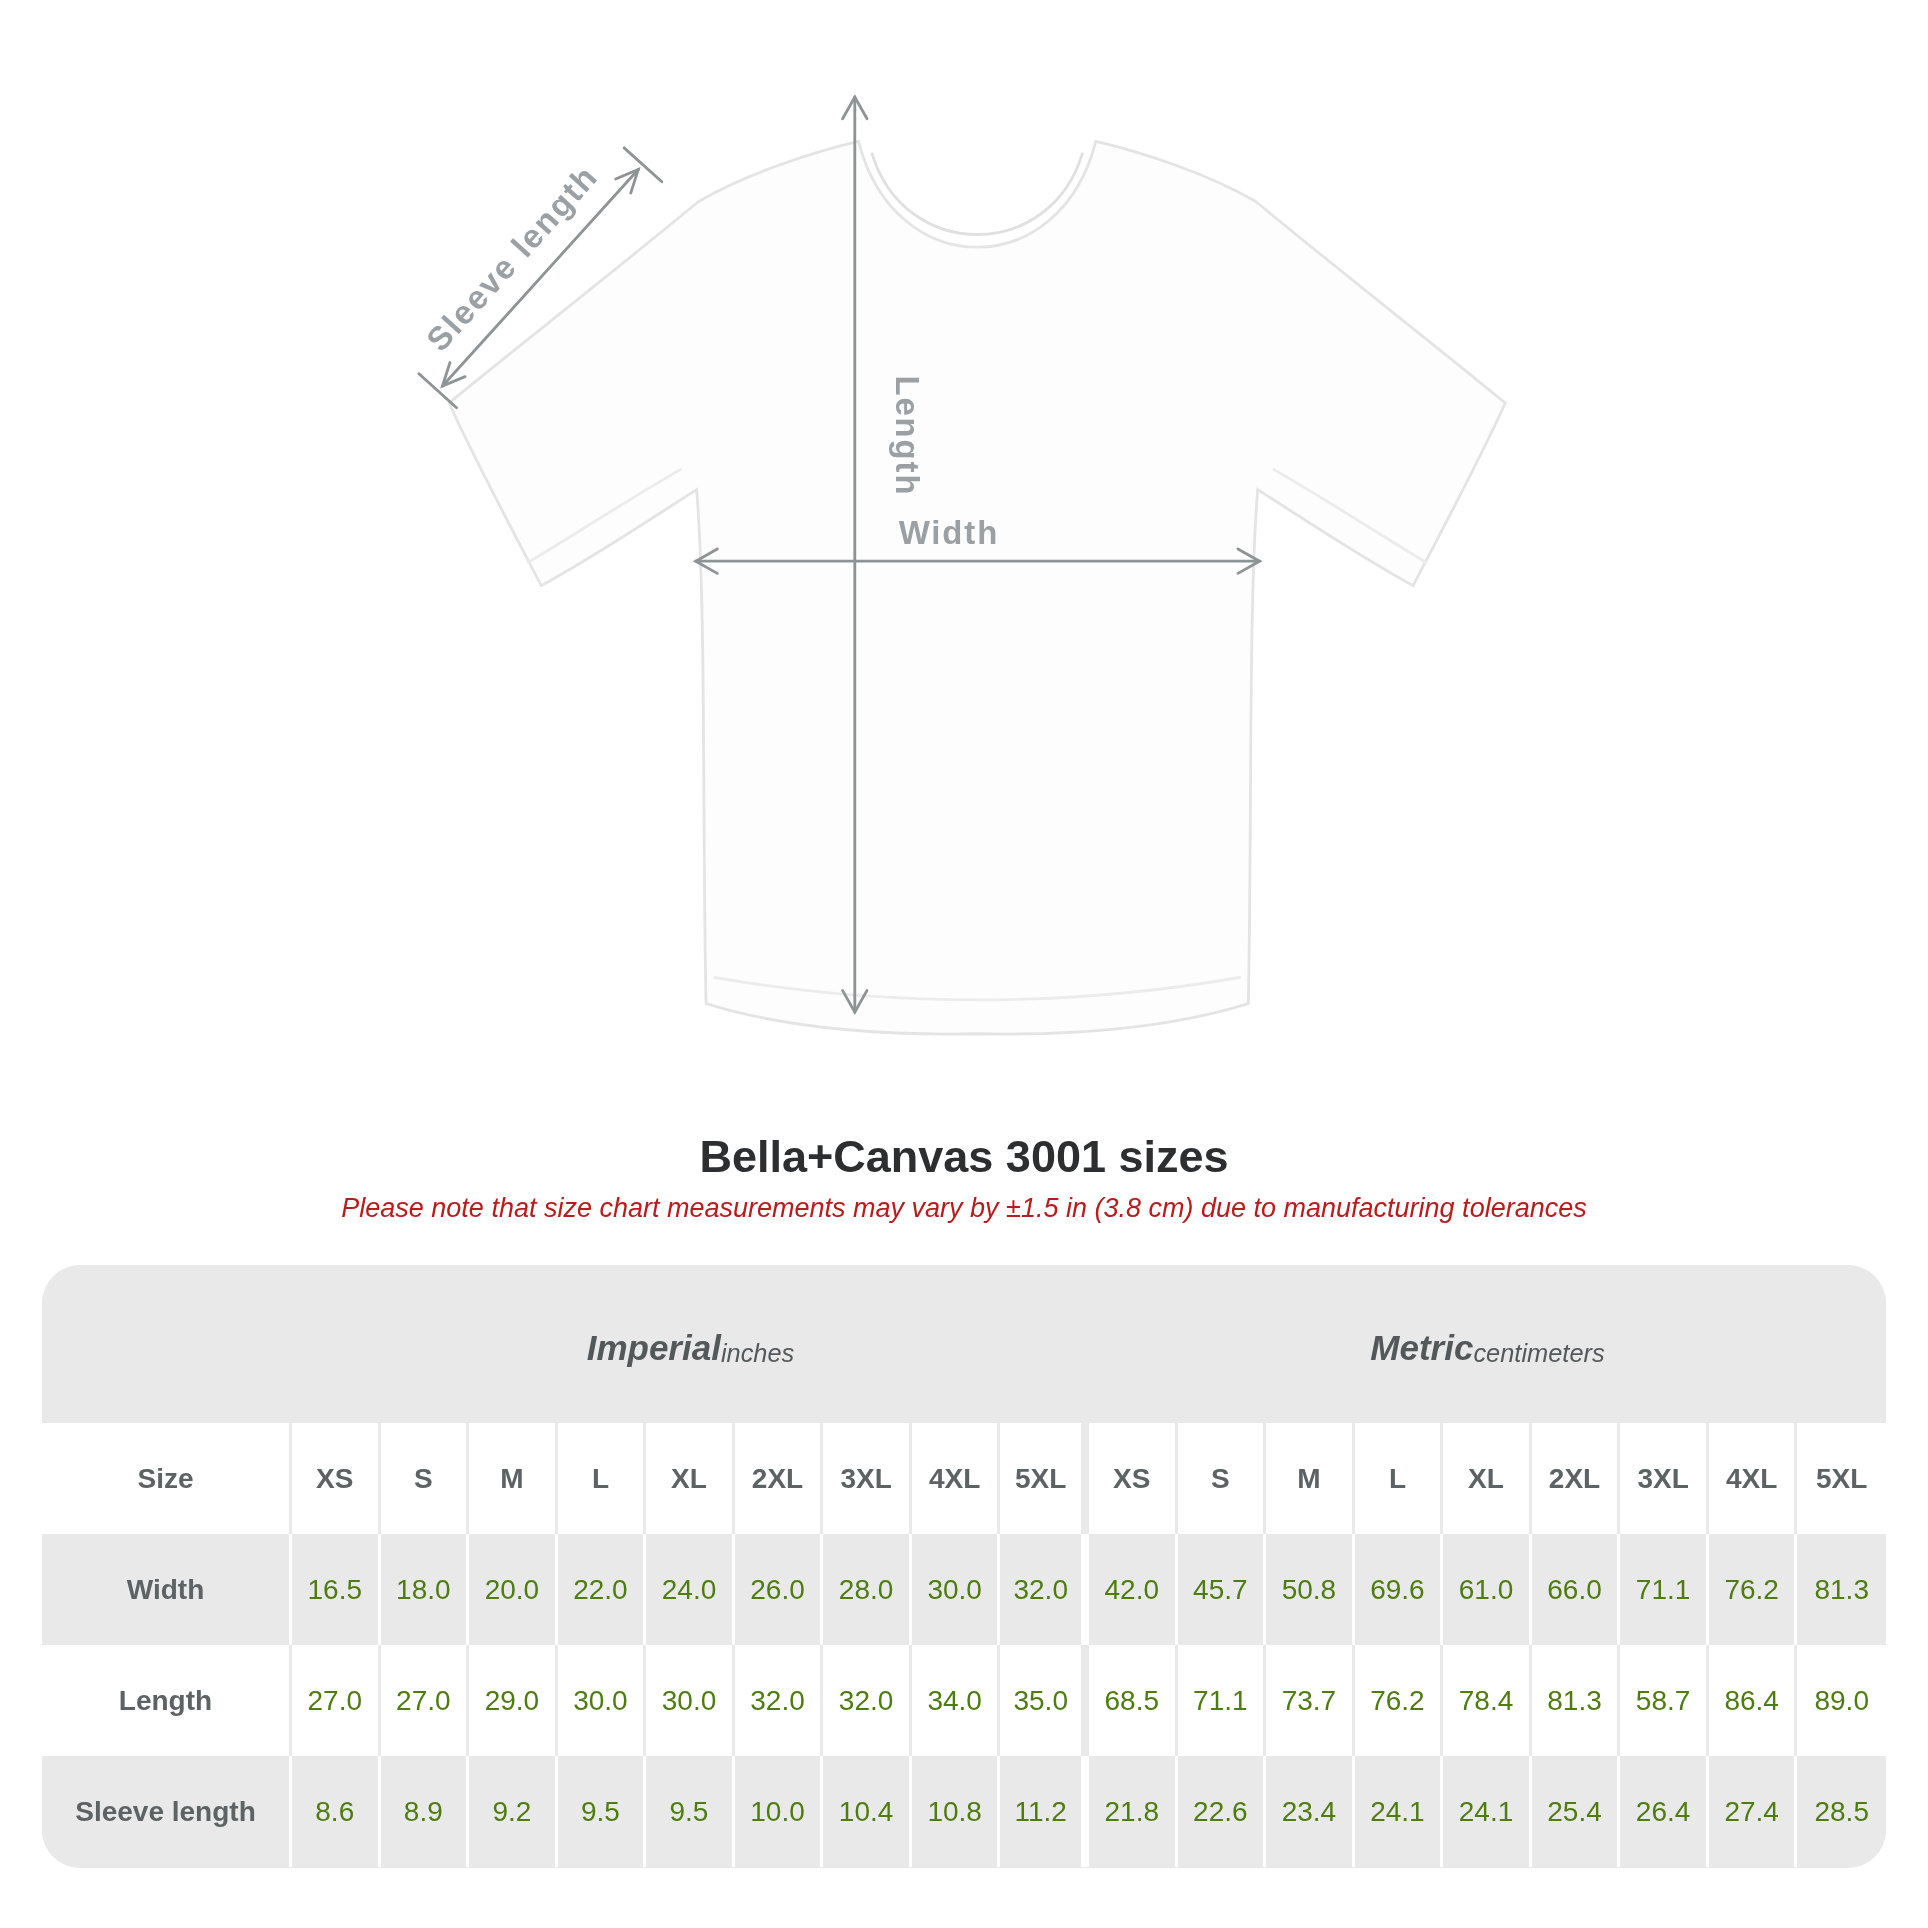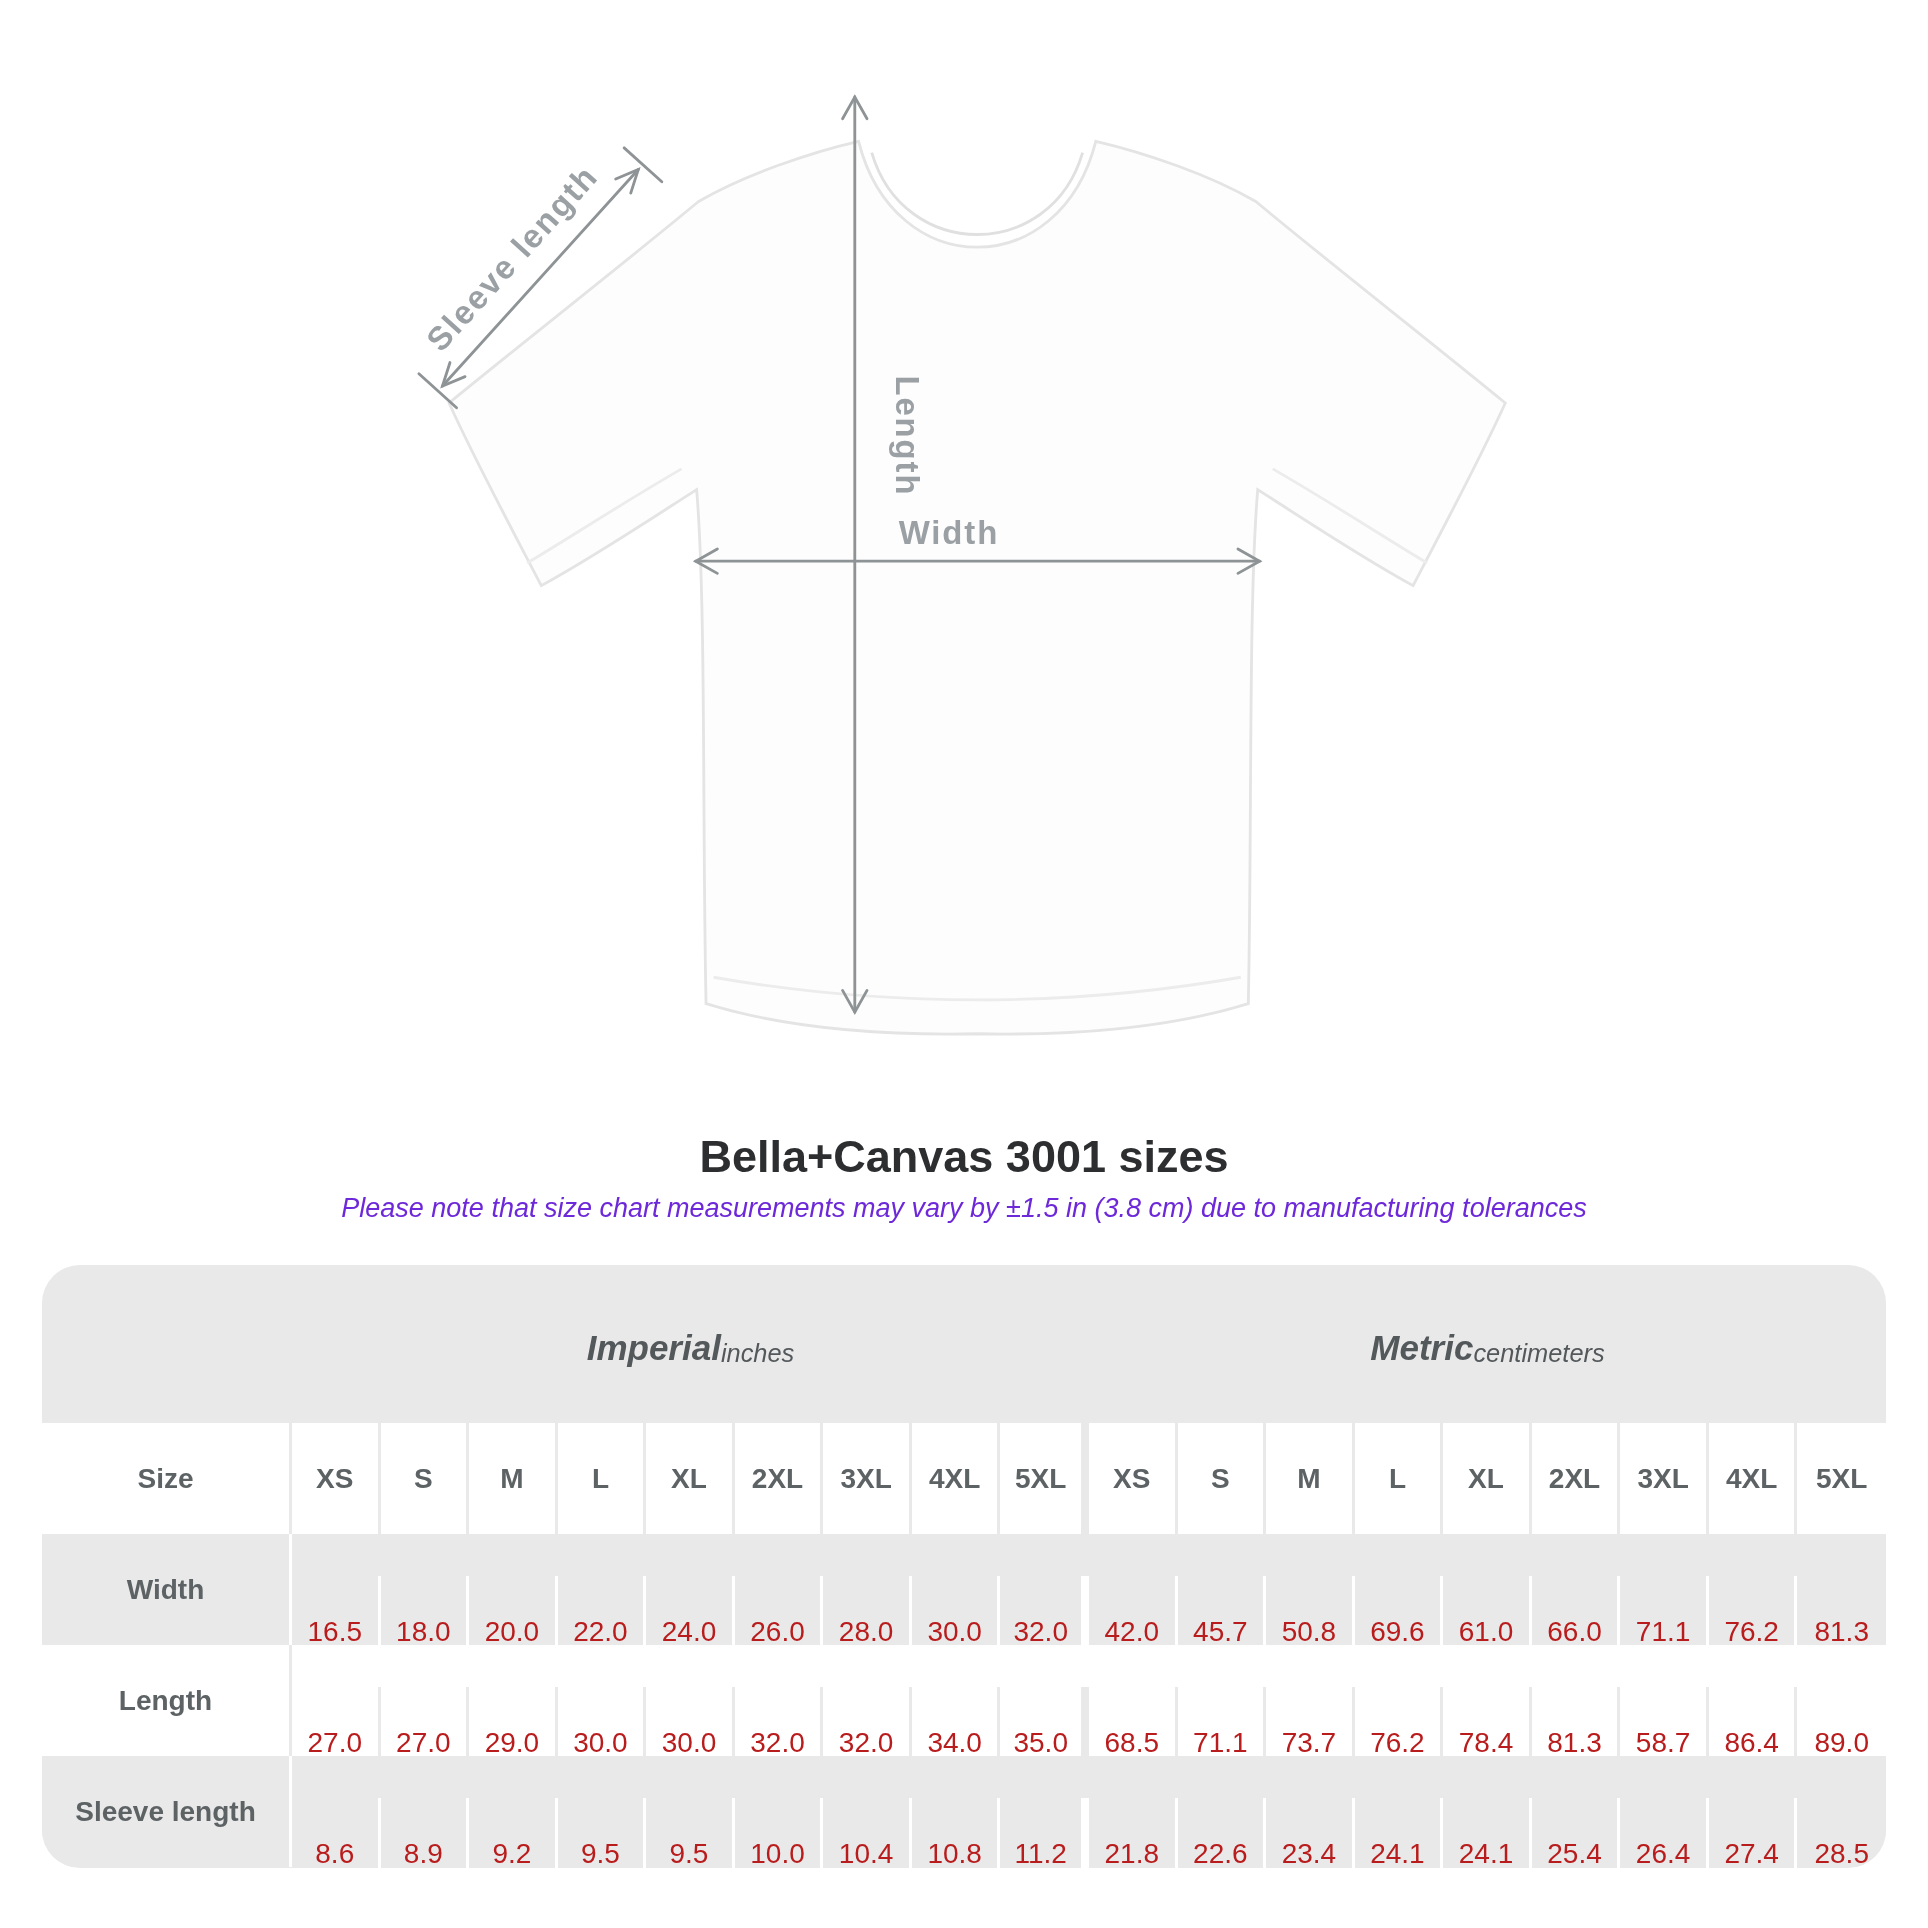--- a/index.html
+++ b/index.html
@@ -19,21 +19,21 @@
   .arrow line, .arrow polyline{fill:none;stroke-width:3;stroke-linecap:round;}
   .dim-label{font-weight:bold;font-size:35px;letter-spacing:2px;}
 
   
   .page-title{
     margin:19px 0 0 0;text-align:center;
     font-size:45px;font-weight:bold;color:#2c2e30;line-height:53px;
   }
   .page-subtitle{
     margin:9.4px 0 0 0;text-align:center;font-style:italic;
-    font-size:27px;color:#6d28d9;line-height:32px;
+    font-size:27px;color:#b91c1c;line-height:32px;
   }
 
   
   .card{
     width:1844px;height:603px;margin:41px auto 0 auto;
     background:#e9e9e9;border-radius:38px;overflow:hidden;
   }
   .unit-row{
     display:grid;grid-template-columns:250px 797px auto;height:158px;
   }
@@ -46,21 +46,21 @@
     display:flex;align-items:center;justify-content:center;
     height:100%;font-size:28px;box-sizing:border-box;
   }
   .row-white{background:#ffffff;}
   .row-gray{background:#e9e9e9;}
   .row-white .cell{border-right:3.8px solid #e9e9e9;}
   .row-gray  .cell{border-right:3.8px solid #ffffff;}
   .trow .cell:last-child{border-right:none;}
   .cell.mid{border-right-width:8.5px;}
   .cell.head,.cell.label{font-weight:bold;color:#5d6265;}
-  .cell.val{color:#b91c1c;margin-top:42px;}
+  .cell.val{color:#4d7c0f;}
 </style>
 </head>
 <body>
 
 <div class="page">
 
   <div class="diagram">
     <svg width="1928" height="1111" viewBox="0 0 2048 1180">
 
       <g>

